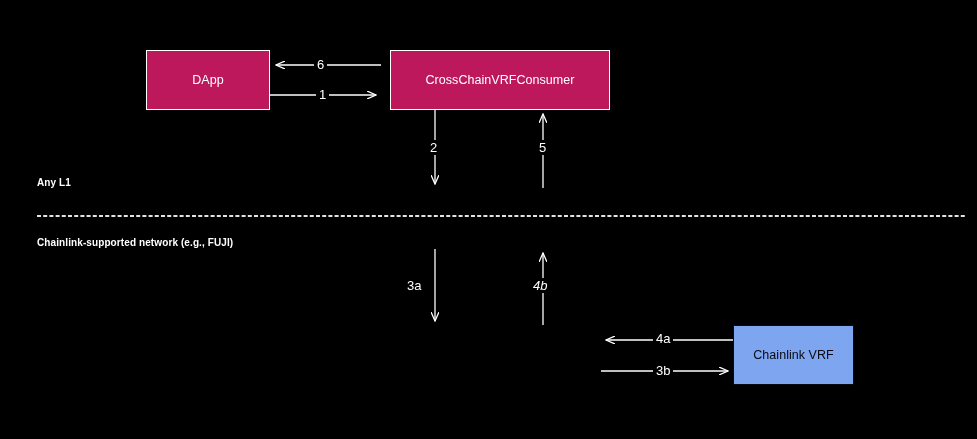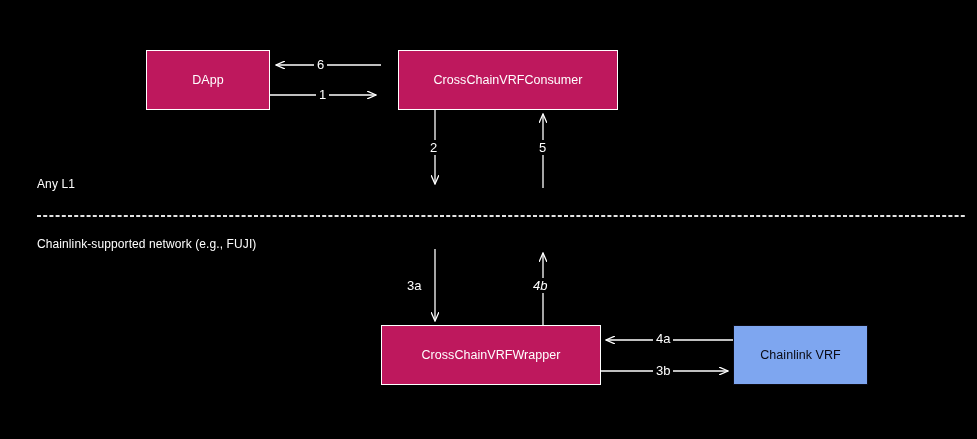--- a/index.html
+++ b/index.html
@@ -45,22 +45,22 @@
     color: #0a0a14;
   }
   .node-label {
     font-size: 12.5px;
     line-height: 15px;
     letter-spacing: 0.05px;
     white-space: nowrap;
   }
   .zone-label {
     position: absolute;
-    font-size: 12px;
-    font-weight: normal;
+    font-size: 10px;
+    font-weight: bold;
     color: #ffffff;
     white-space: nowrap;
     letter-spacing: 0.1px;
   }
   .edge-label {
     position: absolute;
     font-size: 13px;
     color: #ffffff;
     background: #000000;
     padding: 0 3px;
@@ -100,30 +100,27 @@
   </svg>
 
   <div class="zone-label" style="left:37px; top:177px;">Any L1</div>
 
   <div class="zone-label" style="left:37px; top:237px;">Chainlink-supported network (e.g., FUJI)</div>
 
   <div class="node node-dark" style="left:146px; top:50px; width:124px; height:60px;">
     <span class="node-label">DApp</span>
   </div>
 
-  <div class="node node-dark" style="left:398px; top:50px; width:220px; height:60px;">
+  <div class="node node-dark" style="left:390px; top:50px; width:220px; height:60px;">
     <span class="node-label">CrossChainVRFConsumer</span>
   </div>
 
 
-  <div class="node node-dark" style="left:381px; top:325px; width:220px; height:60px;">
-    <span class="node-label">CrossChainVRFWrapper</span>
-  </div>
 
-  <div class="node node-blue" style="left:733px; top:325px; width:135px; height:60px;">
+  <div class="node node-blue" style="left:733px; top:325px; width:121px; height:60px;">
     <span class="node-label">Chainlink VRF</span>
   </div>
 
   <div class="edge-label" style="left:314px; top:57px;">6</div>
 
   <div class="edge-label" style="left:316px; top:87px;">1</div>
 
   <div class="edge-label" style="left:427px; top:140px;">2</div>
 
   <div class="edge-label" style="left:536px; top:140px;">5</div>

